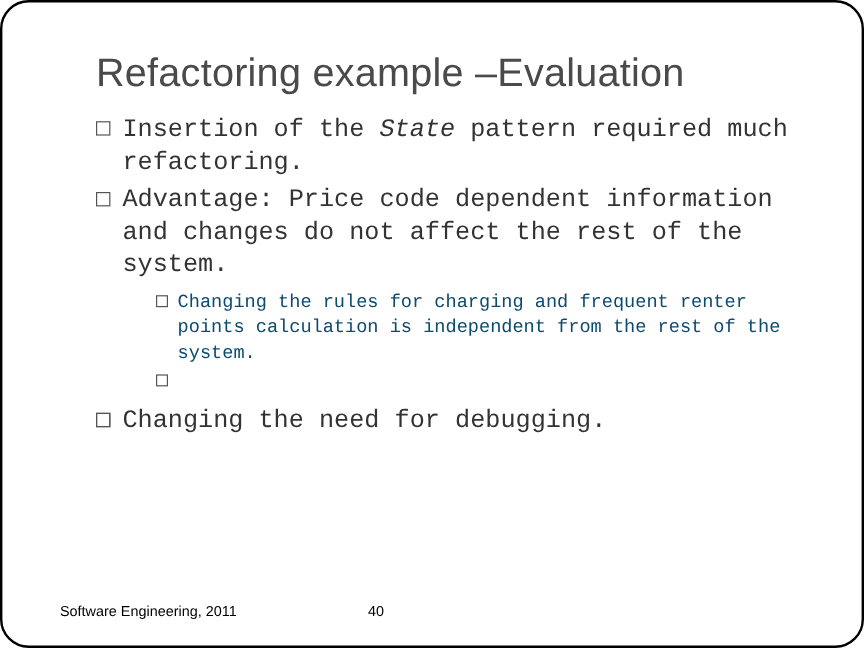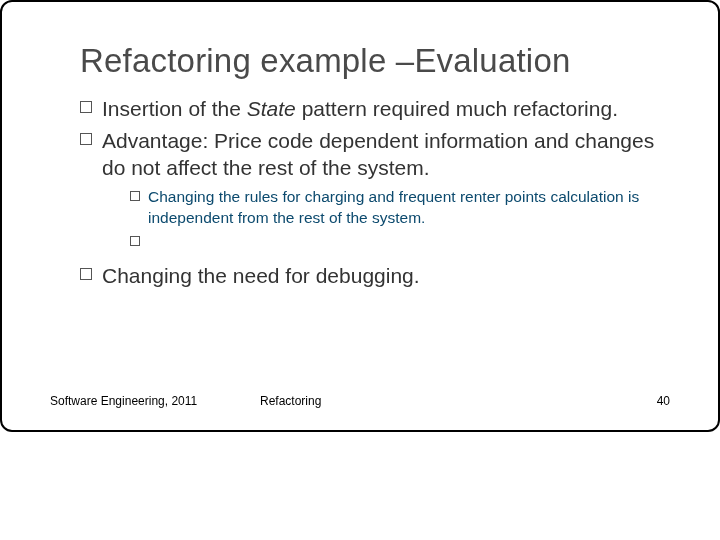--- a/index.html
+++ b/index.html
@@ -7,24 +7,24 @@
     padding: 0;
     width: 720px;
     height: 540px;
     background: #fff;
     font-family: Arial, Helvetica, sans-serif;
     color: #222;
   }
   .slide {
     box-sizing: border-box;
     width: 720px;
-    height: 432px;
+    height: 540px;
     padding: 28px 48px 20px 48px;
     border: 2px solid #000;
-    border-radius: 12px;
+    border-radius: 24px;
     position: relative;
   }
   .title {
     font-size: 33px;
     line-height: 1.25;
     margin: 10px 0 14px 30px;
     color: #4a4a4a;
     font-weight: normal;
     letter-spacing: 0.2px;
   }
@@ -33,20 +33,21 @@
     padding: 0 10px 0 30px;
     margin: 0;
   }
   ul.lvl1 > li {
     font-size: 21px;
     line-height: 1.3;
     color: #333;
     margin-bottom: 4px;
     position: relative;
     padding-left: 22px;
+    font-family: Liberation Mono, monospace;
   }
   ul.lvl2 {
     list-style: none;
     padding: 6px 0 8px 28px;
     margin: 0;
   }
   ul.lvl2 > li {
     font-size: 15.5px;
     line-height: 1.35;
     color: #0c4a6e;
@@ -119,17 +120,16 @@
 
     <li>
       <span class="box"></span>
       <span>Changing the need for debugging.</span>
     </li>
 
   </ul>
 
   <div class="footer">
     <span class="left">Software Engineering, 2011</span>
-    <span class="mid">Refactoring</span>
     <span class="right">40</span>
   </div>
 
 </div>
 
 </body></html>

